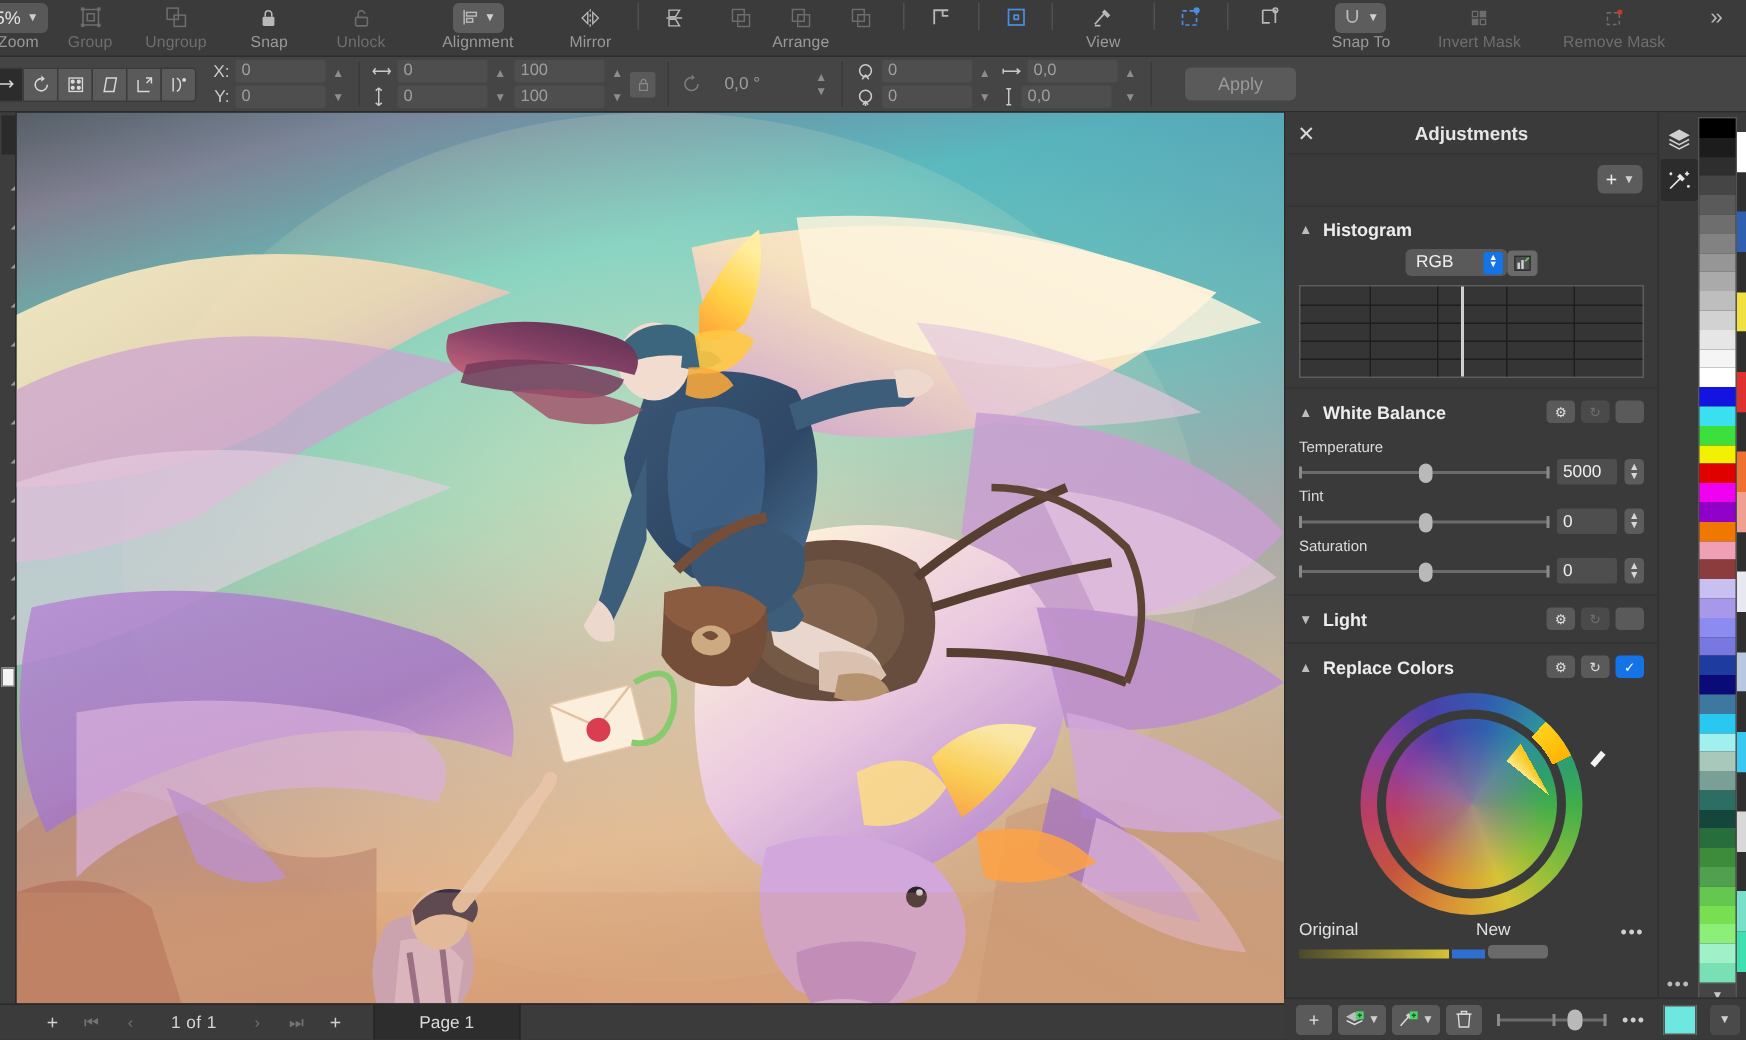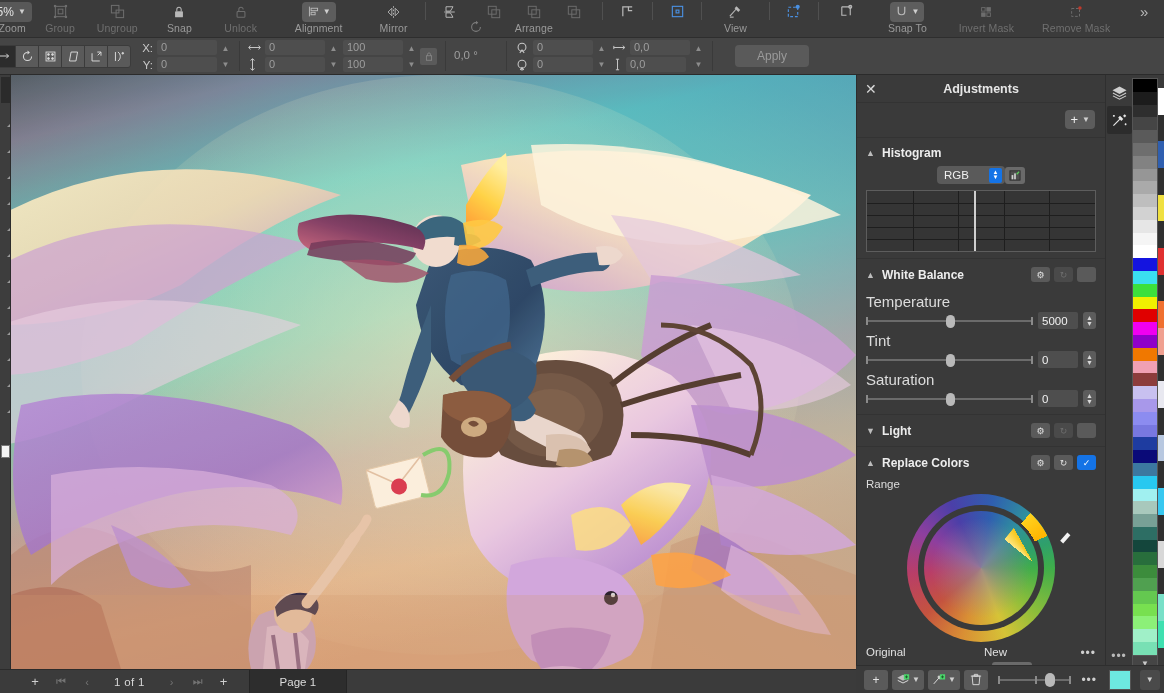--- a/index.html
+++ b/index.html
@@ -152,21 +152,21 @@
     display:flex;align-items:center;justify-content:center;}
   .histogram {
     margin:0 9px 4px 9px; height:62px; background:#353535;
     border:1px solid #5d5d5d; position:relative;
   }
   .histogram .vline { position:absolute; top:0; bottom:0; width:1px; background:#1e1e1e;}
   .histogram .hline { position:absolute; left:0; right:0; height:1px; background:#1e1e1e;}
   .histogram .cursor { position:absolute; top:0; bottom:0; width:2px; background:#cfcfcf; left:47%;}
 
   .slider-block { padding:2px 9px 0 9px; }
-  .sl-label { font-size:15px; color:#dcdcdc; margin:3px 0 2px 0; }
+  .sl-label { font-size:10px; color:#dcdcdc; margin:3px 0 2px 0; }
   .sl-row { display:flex; align-items:center; gap:5px; }
   .track { flex:1; height:14px; position:relative; }
   .track .line { position:absolute; top:6px; left:0; right:0; height:2px; background:#6b6b6b;}
   .track .cap { position:absolute; top:3px; width:2px; height:8px; background:#8a8a8a;}
   .track .knob { position:absolute; top:1px; width:9px; height:13px; border-radius:5px;
     background:#b9b9b9; }
   .numfield { width:40px; height:17px; background:#4e4e4e; border-radius:2px;
     color:#f0f0f0; font-size:11.5px; display:flex; align-items:center;
     padding-left:4px; }
   .spin { width:13px; height:17px; background:#5c5c5c; border-radius:3px;
@@ -615,21 +615,21 @@
       <div class="sq-btn">
         <svg width="8" height="9" viewBox="0 0 10 12" fill="none" stroke="currentColor" stroke-width="1.1">
             <rect x="1.5" y="5" width="7" height="6"></rect>
             <path d="M3 5V3.2a2 2 0 0 1 4 0V5"></path>
           </svg>
         </div>
     </div>
 
     <div class="vdiv"></div>
 
-    <div class="fieldgrp" style="margin-left:0;gap:15px;flex-direction:column;">
+    <div class="fieldgrp" style="margin-left:0;gap:15px;">
       <span>
         <svg width="14" height="14" viewBox="0 0 16 16" fill="none" stroke="#7c7c7c" stroke-width="1.2">
             <path d="M13 8A5 5 0 1 1 8 3"></path>
             <path d="M8 0.8 10.6 3 8 5.2z" fill="#7c7c7c" stroke="none"></path>
           </svg>
         </span>
       <div style="color:#9e9e9e;font-size:11.5px;width:44px;">0,0 °</div>
       <div class="stepper" style="height:17px">
           <span>▲</span>
           <span>▼</span>
@@ -1039,21 +1039,20 @@
     <div class="sec-head">
       <span class="sec-arrow">▲</span>
       <span class="sec-title">Replace Colors</span>
       <span class="sec-btns">
         <span class="mini-btn">⚙</span>
         <span class="mini-btn">↻</span>
         <span class="mini-btn checked">✓</span>
       </span>
     </div>
 
-    <div class="range-label">Range</div>
 
     <div class="wheel-wrap">
       <div class="wheel">
         <div class="ring"></div>
         <div class="gap"></div>
         <div class="inner"></div>
         <div class="sel-arc"></div>
         <div class="sel-wedge"></div>
         <div class="tick" style="transform:rotate(41deg) translate(-2px,-67px);"></div>
       </div>

